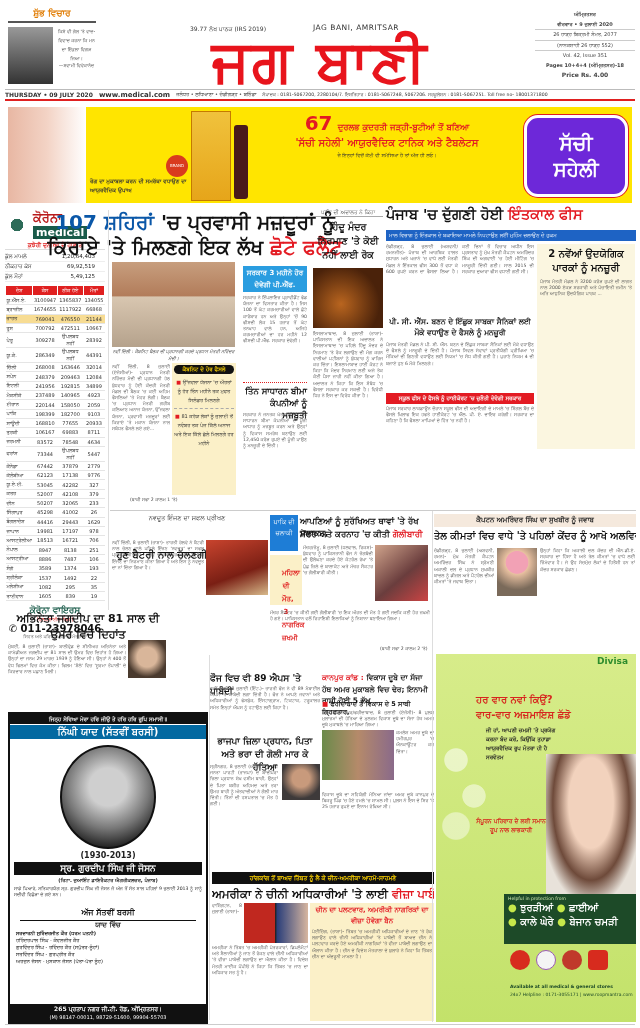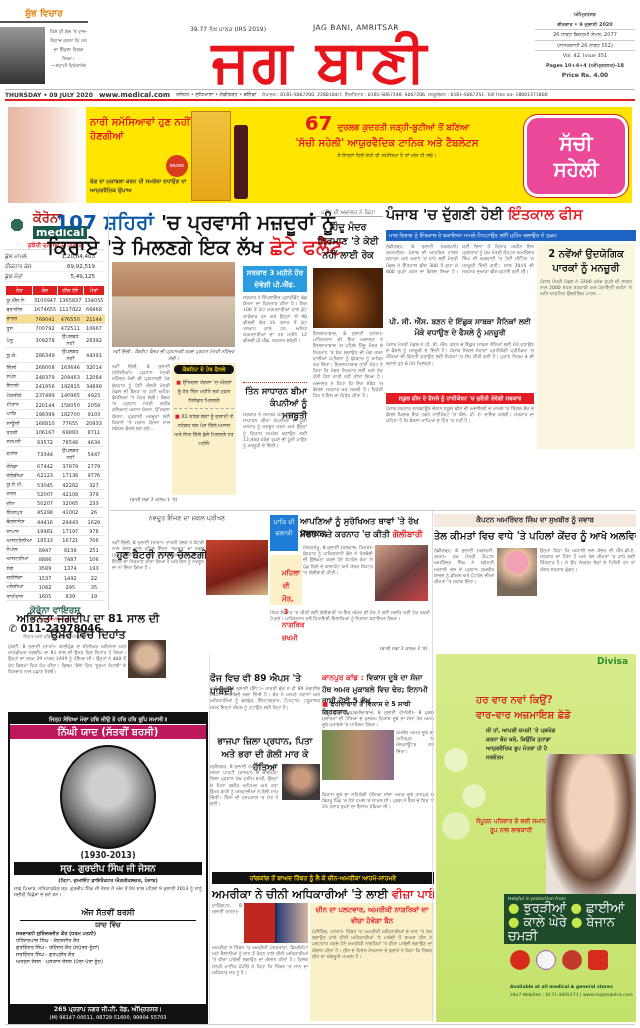--- a/index.html
+++ b/index.html
@@ -18,21 +18,21 @@
 table.cov tr.hl-row td{background:#f7dc93}
 .adbox{background:#ffe500}
 .pill{display:inline-block;background:#1e5dbf;color:#fff;border-radius:10px;padding:1px 6px;font-size:7px;margin:1px;border:1px solid #fff}
 .img{background:linear-gradient(135deg,#9c8a6e,#5a4a3a)}
 .side-box{background:#fbf0c8}
 .blackbar{background:#111;color:#ffd400;font-weight:bold;text-align:center}
 </style>
 </head>
 <body>
 
-<div class="abs" style="left:0;top:8px;width:88px;height:78px;">
+<div class="abs" style="left:8px;top:8px;width:88px;height:78px;">
   <div class="thought-title">ਸ਼ੁੱਭ ਵਿਚਾਰ</div>
   <div style="border-top:2px solid #555;margin-top:2px"></div>
   <div style="display:flex;margin-top:4px;gap:4px">
     <div style="width:45px;height:57px;background:linear-gradient(180deg,#999,#333);"></div>
     <div style="flex:1">
       <div class="small" style="font-size:4.6px;line-height:9px;text-align:center">ਕਿਸੇ ਵੀ ਗੱਲ 'ਤੇ ਵਾਦ-ਵਿਵਾਦ ਕਰਨਾ ਕਿ ਮਨ ਦਾ ਇੱਕੁਲਾ ਵਿਗੜ ਜਿਆ।</div>
       <div class="small" style="font-size:4.6px;text-align:center">—ਸਵਾਮੀ ਵਿਵੇਕਾਨੰਦ</div>
     </div>
   </div>
 </div>
@@ -53,32 +53,31 @@
 
 <div class="abs" style="left:5px;top:89px;width:630px;height:12px;border-top:1px solid #bbb;border-bottom:2px solid #e02020;display:flex;align-items:center;gap:6px;font-size:5px;color:#333;white-space:nowrap;overflow:hidden">
   <span style="font-weight:bold;font-size:6px">THURSDAY • 09 JULY 2020</span>
   <span style="font-weight:bold;font-size:7px">www.medical.com</span>
   <span>ਜਲੰਧਰ • ਲੁਧਿਆਣਾ • ਚੰਡੀਗੜ੍ਹ • ਬਠਿੰਡਾ</span>
   <span style="font-size:4.6px">ਸੰਪਾਦਕ : 0181-5067200, 2280104/7. ਇਸ਼ਤਿਹਾਰ : 0181-5067248, 5067206. ਸਰਕੂਲੇਸ਼ਨ : 0181-5067251. Toll free no- 18001371800</span>
 </div>
 
 <div class="abs adbox" style="left:8px;top:107px;width:624px;height:96px;">
   <div style="position:absolute;left:0;top:0;width:78px;height:96px;background:linear-gradient(90deg,#e8b7a3,#f3d3c5,#fff);"></div>
-  <div class="red" style="position:absolute;left:82px;top:8px;width:100px;font-size:10px;font-weight:bold;line-height:14px">ਨਾਰੀ ਸਮੱਸਿਆਵਾਂ ਹੁਣ ਨਹੀਂ ਹੋਣਗੀਆਂ</div>
   <div style="position:absolute;left:158px;top:48px;width:22px;height:22px;border-radius:50%;background:#d93b1e;color:#fff;font-size:4px;text-align:center;line-height:22px">BRAND</div>
   <div style="position:absolute;left:82px;top:70px;width:110px;font-size:5.5px;font-weight:bold;line-height:9px;color:#333">ਰੋਗ ਦਾ ਮੁਕਾਬਲਾ ਕਰਨ ਦੀ ਸਮਰੱਥਾ ਵਧਾਉਣ ਦਾ ਆਯੁਰਵੈਦਿਕ ਉਪਾਅ</div>
   <div style="position:absolute;left:183px;top:4px;width:40px;height:90px;background:linear-gradient(180deg,#f0c23c,#e6a51a);border:1px solid #c57a00"></div>
   <div style="position:absolute;left:226px;top:18px;width:14px;height:74px;background:#4a1a1a;border-radius:3px"></div>
   <div style="position:absolute;left:244px;top:4px;width:270px;text-align:center">
     <span class="red" style="font-size:20px;font-weight:bold">67</span>
     <span class="red" style="font-size:8.5px;font-weight:bold">ਦੁਰਲਭ ਕੁਦਰਤੀ ਜੜ੍ਹੀ-ਬੂਟੀਆਂ ਤੋਂ ਬਣਿਆ</span>
     <div class="red" style="font-size:10px;font-weight:bold;margin-top:2px">'ਸੱਚੀ ਸਹੇਲੀ' ਆਯੁਰਵੈਦਿਕ ਟਾਨਿਕ ਅਤੇ ਟੈਬਲੇਟਸ</div>
     <div style="font-size:5px;color:#333;margin-top:3px">ਜੇ ਇਨ੍ਹਾਂ ਵਿਚੋਂ ਕੋਈ ਵੀ ਸਮੱਸਿਆ ਹੈ ਤਾਂ ਅੱਜ ਹੀ ਲਓ।</div>
   </div>
-  <div style="position:absolute;left:516px;top:8px;width:104px;height:82px;background:#ec4899;border-radius:14px;border:3px solid #fff;box-shadow:0 0 0 1px #e01c24;display:flex;align-items:center;justify-content:center">
+  <div style="position:absolute;left:516px;top:8px;width:104px;height:82px;background:#6d28d9;border-radius:14px;border:3px solid #fff;box-shadow:0 0 0 1px #e01c24;display:flex;align-items:center;justify-content:center">
     <span style="color:#fff;font-weight:bold;font-size:20px;text-align:center;line-height:26px;width:70px">ਸੱਚੀ ਸਹੇਲੀ</span>
   </div>
 </div>
 
 <div class="abs" style="left:5px;top:210px;width:100px;">
   <div style="display:flex;align-items:center;gap:4px">
     <div style="width:24px;height:20px;background:radial-gradient(circle,#2d6b58 40%,transparent 41%);"></div>
     <div>
       <div style="font-size:13px;font-weight:bold;color:#b91c1c">ਕੋਰੋਨਾ</div>
       <div style="background:#1a5b4a;color:#fff;font-weight:bold;font-size:11px;padding:0 3px;line-height:13px">medical</div>
@@ -384,21 +383,21 @@
 <div class="abs" style="left:322px;top:700px;width:112px;font-size:6.5px;font-weight:bold;color:#111">
   <span class="red">■ </span><span>ਫਰੀਦਾਬਾਦ ਤੋਂ ਵਿਕਾਸ ਦੇ 5 ਸਾਥੀ ਗ੍ਰਿਫਤਾਰ,</span>
 </div>
 <div class="abs body-text" style="left:322px;top:710px;width:112px;height:18px">ਕਾਨਪੁਰ/ਹਮੀਰਪੁਰ/ਫਰੀਦਾਬਾਦ, 8 ਜੁਲਾਈ (ਏਜੰਸੀ)- 8 ਪੁਲਸ ਮੁਲਾਜ਼ਮਾਂ ਦੀ ਹੱਤਿਆ ਦੇ ਮੁਲਜ਼ਮ ਵਿਕਾਸ ਦੂਬੇ ਦਾ ਸੱਜਾ ਹੱਥ ਅਮਰ ਦੂਬੇ ਮੁਕਾਬਲੇ 'ਚ ਮਾਰਿਆ ਗਿਆ।</div>
 <div class="abs" style="left:322px;top:730px;width:72px;height:50px;background:linear-gradient(90deg,#6a8a4a,#b58a6a 50%,#8a6a8a)"></div>
 <div class="abs body-text" style="left:396px;top:730px;width:38px;height:50px">ਕਮਲੇਸ਼ ਅਮਰ ਦੂਬੇ ਦਾ ਹਮੀਰਪੁਰ 'ਚ ਐਨਕਾਊਂਟਰ ਕਰ ਦਿੱਤਾ।</div>
 <div class="abs body-text" style="left:322px;top:792px;width:112px;height:50px">ਵਿਕਾਸ ਦੂਬੇ ਦਾ ਸਹਿਯੋਗੀ ਮੰਨਿਆ ਜਾਂਦਾ ਅਮਰ ਦੂਬੇ ਕਾਨਪੁਰ ਦੇ ਬਿਕਰੂ ਪਿੰਡ 'ਚ ਹੋਏ ਹਮਲੇ 'ਚ ਸ਼ਾਮਲ ਸੀ। ਪੁਲਸ ਨੇ ਇਸ ਦੇ ਸਿਰ 'ਤੇ 25 ਹਜ਼ਾਰ ਰੁਪਏ ਦਾ ਇਨਾਮ ਰੱਖਿਆ ਸੀ।</div>
 
 <div class="abs" style="left:8px;top:712px;width:200px;height:312px;border:2px solid #111;background:#fff">
   <div style="background:#111;color:#fff;font-size:5.5px;text-align:center;line-height:10px;font-weight:bold">ਜਿਨ੍ਹ ਸੇਵਿਆ ਮੇਰਾ ਹਰਿ ਜੀਉ ਤੇ ਹਰਿ ਹਰਿ ਰੂਪਿ ਸਮਾਸੀ॥</div>
-  <div style="background:#be185d;color:#fff;font-size:10px;text-align:center;line-height:14px;font-weight:bold;border-top:1px solid #fff">ਨਿੱਘੀ ਯਾਦ (ਸੱਤਵੀਂ ਬਰਸੀ)</div>
+  <div style="background:#0369a1;color:#fff;font-size:10px;text-align:center;line-height:14px;font-weight:bold;border-top:1px solid #fff">ਨਿੱਘੀ ਯਾਦ (ਸੱਤਵੀਂ ਬਰਸੀ)</div>
   <div style="margin:6px auto 0;width:96px;height:104px;border:2px solid #111;border-radius:50%;background:radial-gradient(circle at 50% 40%,#cfcfcf 25%,#777 55%,#222 80%);"></div>
   <div style="text-align:center;font-weight:bold;font-size:8px;margin-top:2px">(1930-2013)</div>
   <div style="background:#111;color:#fff;font-size:9px;text-align:center;font-weight:bold;line-height:13px;margin:2px 4px">ਸ੍ਰ. ਗੁਰਦੀਪ ਸਿੰਘ ਜੀ ਜੋਸਨ</div>
   <div style="font-size:5px;text-align:center;font-weight:bold">(ਰਿਟਾ. ਜੁਆਇੰਟ ਡਾਇਰੈਕਟਰ ਐਗਰੀਕਲਚਰ, ਪੰਜਾਬ)</div>
   <div class="body-text" style="padding:2px 4px;height:24px;color:#222">ਸਾਡੇ ਪਿਆਰੇ, ਸਤਿਕਾਰਯੋਗ ਸ੍ਰ. ਗੁਰਦੀਪ ਸਿੰਘ ਜੀ ਜੋਸਨ ਜੋ ਅੱਜ ਤੋਂ ਸੱਤ ਸਾਲ ਪਹਿਲਾਂ 9 ਜੁਲਾਈ 2013 ਨੂੰ ਸਾਨੂੰ ਸਦੀਵੀ ਵਿਛੋੜਾ ਦੇ ਗਏ ਸਨ।</div>
   <div style="text-align:center;font-size:8px;font-weight:bold;color:#111">ਅੱਜ ਸੱਤਵੀਂ ਬਰਸੀ</div>
   <div style="text-align:center;font-size:7px;font-weight:bold;border-top:1px solid #111;margin:2px 10px 0">ਯਾਦ ਵਿੱਚ</div>
   <div style="font-size:5px;line-height:7px;padding:1px 6px;color:#111">
     <div style="font-weight:bold">ਸਰਦਾਰਨੀ ਸੁਰਿੰਦਰਜੀਤ ਕੌਰ (ਧਰਮ ਪਤਨੀ)</div>
     <div>ਹਰਿੰਦਰਪਾਲ ਸਿੰਘ - ਕੰਵਲਜੀਤ ਕੌਰ</div>
@@ -427,21 +426,21 @@
 <div class="abs" style="left:436px;top:654px;width:200px;height:368px;background:linear-gradient(180deg,#d7ec8a,#c3e26a)">
   <div style="position:absolute;right:8px;top:2px;color:#2c8c2c;font-weight:bold;font-size:9px">Divisa</div>
   <div style="position:absolute;left:2px;top:70px;width:60px;height:120px;background:radial-gradient(circle at 30% 30%,rgba(255,255,255,.55) 12%,transparent 13%),radial-gradient(circle at 60% 60%,rgba(255,255,255,.5) 14%,transparent 15%),radial-gradient(circle at 30% 85%,rgba(255,255,255,.45) 12%,transparent 13%)"></div>
   <div style="position:absolute;left:40px;top:40px;color:#d7261e;font-weight:bold;font-size:10px">ਹਰ ਵਾਰ ਨਵਾਂ ਕਿਉਂ?</div>
   <div style="position:absolute;left:40px;top:55px;color:#d7261e;font-weight:bold;font-size:10px">ਵਾਰ-ਵਾਰ ਅਜ਼ਮਾਇਸ਼ ਛੱਡੋ</div>
   <div style="position:absolute;left:50px;top:72px;width:80px;font-size:5.5px;line-height:9px;color:#222;font-weight:bold">ਜੀ ਹਾਂ, ਆਪਣੀ ਚਮੜੀ 'ਤੇ ਪ੍ਰਯੋਗ ਕਰਨਾ ਬੰਦ ਕਰੋ, ਕਿਉਂਕਿ ਤੁਹਾਡਾ ਆਯੁਰਵੈਦਿਕ ਰੂਪ ਮੰਤਰਾ ਹੀ ਹੈ ਸਰਵੋਤਮ</div>
   <div style="position:absolute;left:110px;top:100px;width:90px;height:140px;background:radial-gradient(ellipse at 50% 35%,#f2d2bd 35%,#6e4a3a 60%,#e8e2da 80%)"></div>
   <div style="position:absolute;left:40px;top:162px;width:70px;font-size:6px;line-height:9px;color:#d7261e;font-weight:bold;text-align:center">ਸੰਪੂਰਨ ਪਰਿਵਾਰ ਦੇ ਲਈ ਸਮਾਨ ਰੂਪ ਨਾਲ ਲਾਭਕਾਰੀ</div>
   <div style="position:absolute;left:68px;top:240px;width:132px;height:50px;background:#1d4a28;padding:2px 4px">
     <div style="color:#cfe7b0;font-size:4.5px">Helpful in protection from</div>
-    <div style="color:#fff;font-size:13px;font-weight:normal;line-height:14px">
+    <div style="color:#fff;font-size:10px;font-weight:bold;line-height:14px">
       <span class="" style="color:#c6e84a">● </span><span>ਝੁਰੜੀਆਂ</span>
       <span style="color:#c6e84a"> ● </span><span>ਛਾਈਆਂ</span><br>
       <span style="color:#c6e84a">● </span><span>ਕਾਲੇ ਘੇਰੇ</span>
       <span style="color:#c6e84a"> ● </span><span>ਬੇਜਾਨ ਚਮੜੀ</span>
     </div>
   </div>
   <div style="position:absolute;left:74px;top:296px;display:flex;gap:6px">
     <div style="width:20px;height:20px;border-radius:50%;background:#d72b1e"></div>
     <div style="width:20px;height:20px;border-radius:50%;background:#f4f4f4;border:1px solid #9b59b6"></div>
     <div style="width:20px;height:20px;border-radius:50%;background:#c0392b"></div>

